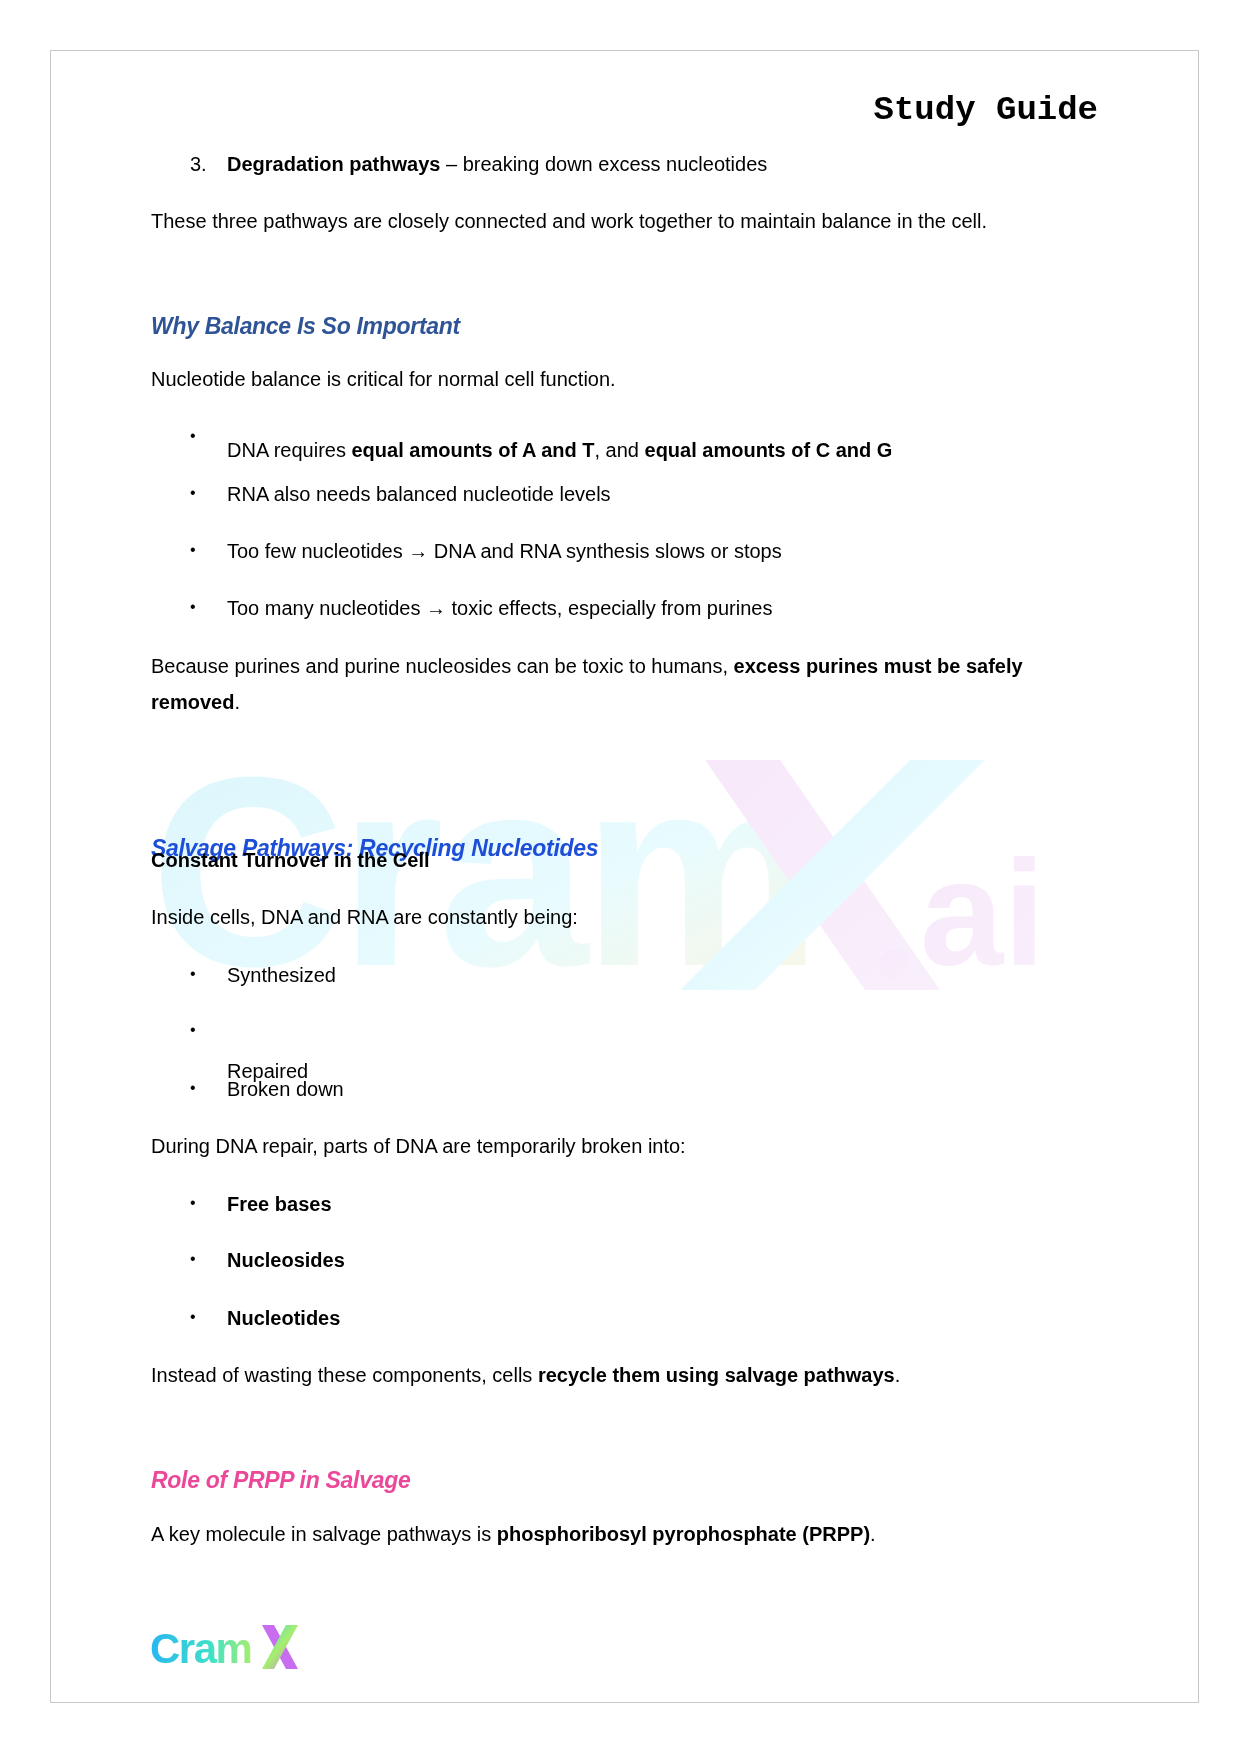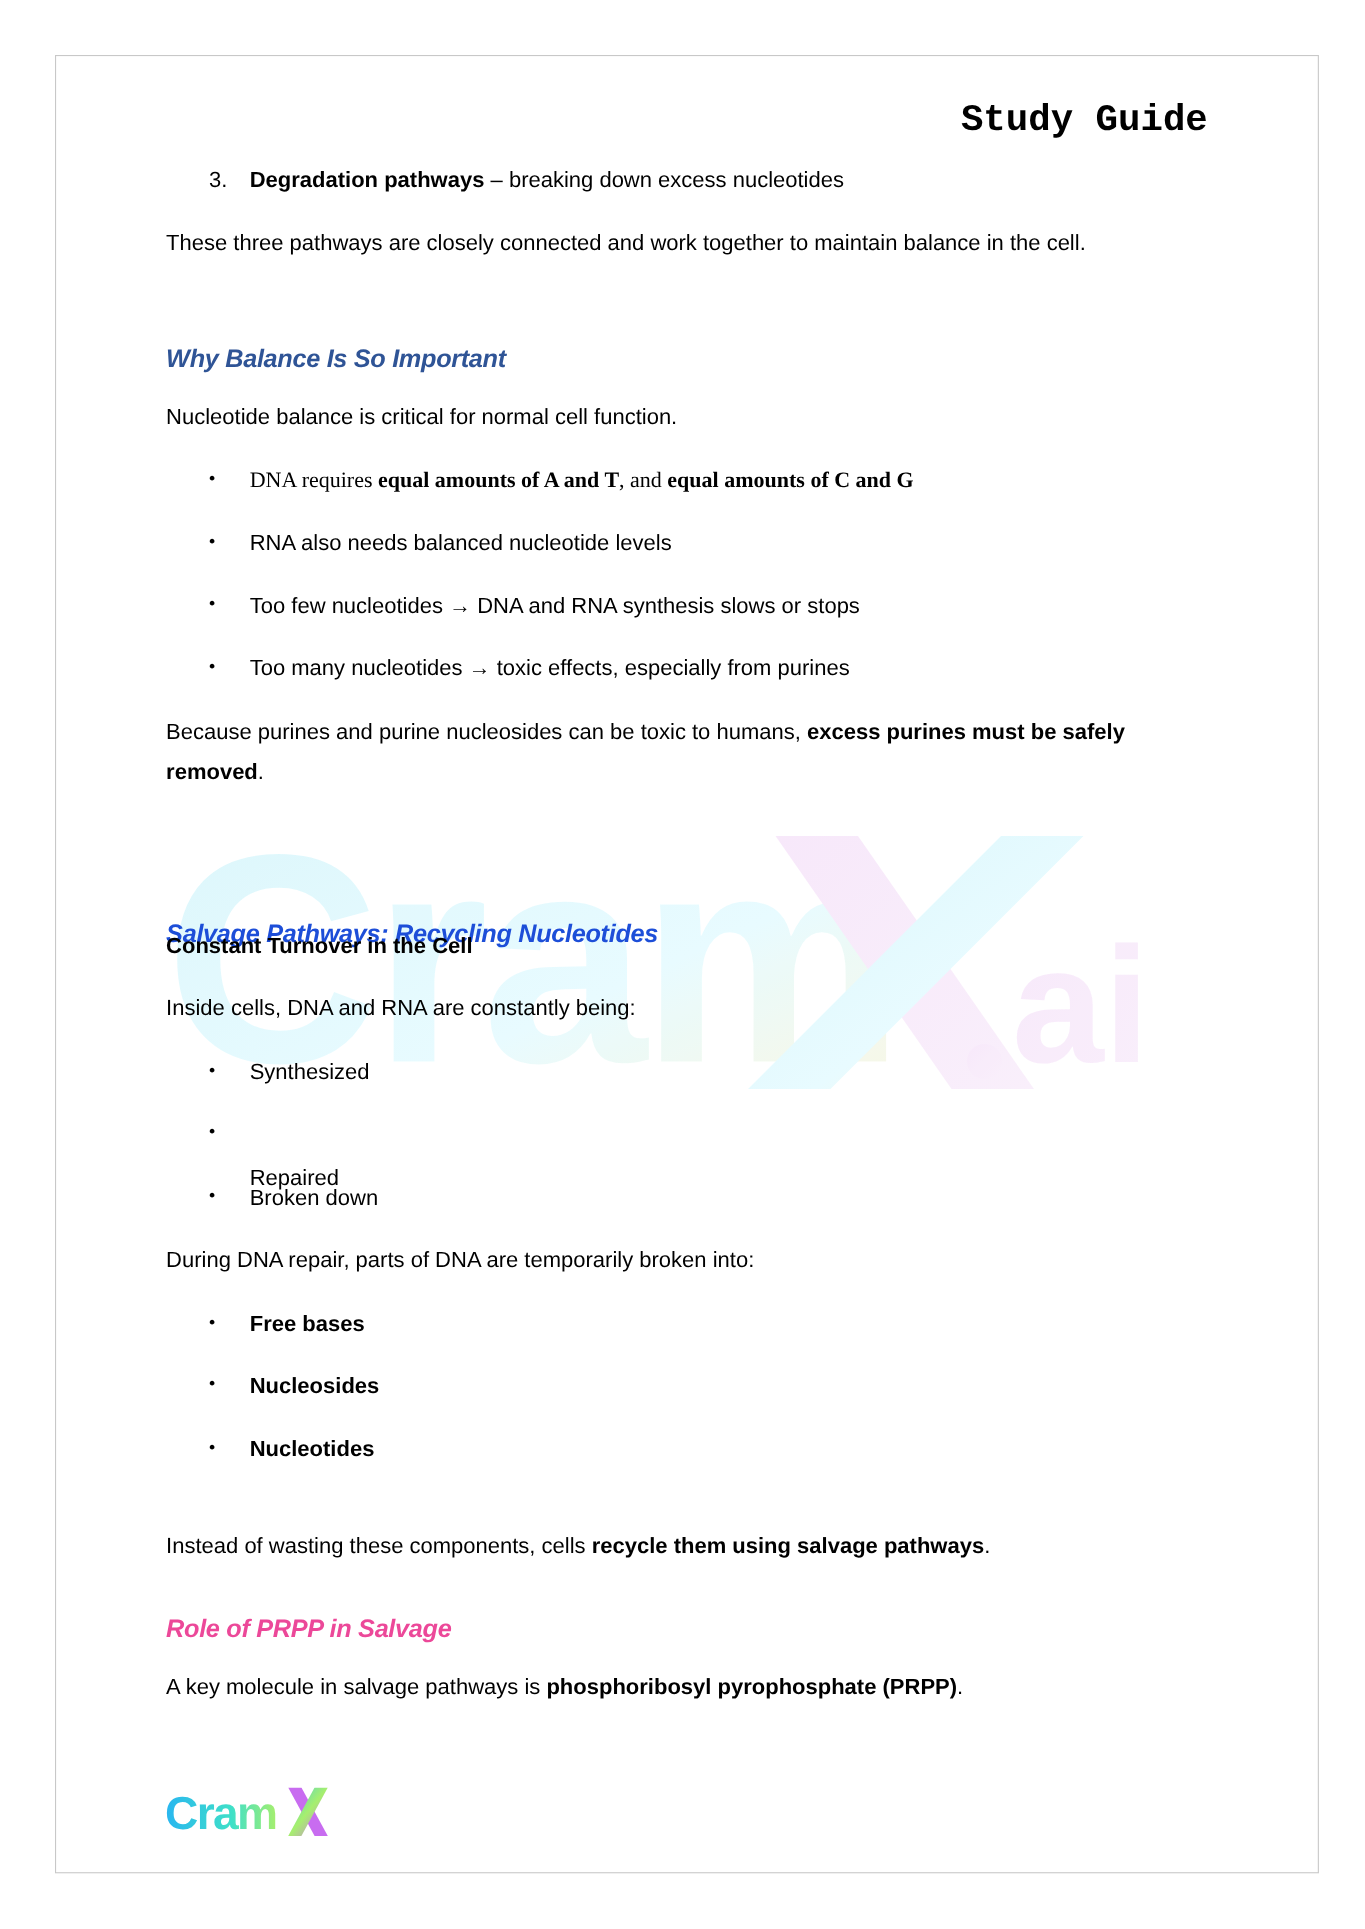--- a/index.html
+++ b/index.html
@@ -42,21 +42,21 @@
 
 <div class="abs t" style="left:190px;top:152px;">3.</div>
 <div class="abs t" style="left:227px;top:152px;text-align:center;"><b>Degradation pathways</b><span> – breaking down excess nucleotides</span></div>
 
 <div class="abs t" style="left:151px;top:209px;">These three pathways are closely connected and work together to maintain balance in the cell.</div>
 
 <div class="abs h" style="left:151px;top:312px;color:#2F5496;">Why Balance Is So Important</div>
 <div class="abs t" style="left:151px;top:367px;">Nucleotide balance is critical for normal cell function.</div>
 
 <div class="bullet" style="top:427px;">•</div>
-<div class="abs t" style="left:227px;top:425px;font-family:Liberation Serif, serif;"><span>DNA requires </span><b>equal amounts of A and T</b><span>, and </span><b>equal amounts of C and G</b></div>
+<div class="abs t" style="left:227px;top:438px;"><span>DNA requires </span><b>equal amounts of A and T</b><span>, and </span><b>equal amounts of C and G</b></div>
 
 <div class="bullet" style="top:484px;">•</div>
 <div class="abs t" style="left:227px;top:482px;">RNA also needs balanced nucleotide levels</div>
 
 <div class="bullet" style="top:541px;">•</div>
 <div class="abs t" style="left:227px;top:539px;">Too few nucleotides → DNA and RNA synthesis slows or stops</div>
 
 <div class="bullet" style="top:598px;">•</div>
 <div class="abs t" style="left:227px;top:596px;">Too many nucleotides → toxic effects, especially from purines</div>
 
@@ -76,21 +76,21 @@
 
 <div class="abs t" style="left:151px;top:1134px;">During DNA repair, parts of DNA are temporarily broken into:</div>
 
 <div class="bullet" style="top:1194px;">•</div>
 <div class="abs t" style="left:227px;top:1192px;font-weight:bold;">Free bases</div>
 <div class="bullet" style="top:1250px;">•</div>
 <div class="abs t" style="left:227px;top:1248px;font-weight:bold;">Nucleosides</div>
 <div class="bullet" style="top:1308px;">•</div>
 <div class="abs t" style="left:227px;top:1306px;font-weight:bold;">Nucleotides</div>
 
-<div class="abs t" style="left:151px;top:1394px;"><span>Instead of wasting these components, cells </span><b>recycle them using salvage pathways</b><span>.</span></div>
+<div class="abs t" style="left:151px;top:1363px;"><span>Instead of wasting these components, cells </span><b>recycle them using salvage pathways</b><span>.</span></div>
 
 <div class="abs h" style="left:151px;top:1466px;color:#ec4899;">Role of PRPP in Salvage</div>
 <div class="abs t" style="left:151px;top:1522px;"><span>A key molecule in salvage pathways is </span><b>phosphoribosyl pyrophosphate (PRPP)</b><span>.</span></div>
 
 <svg class="logo" width="150" height="46" viewBox="0 0 150 46">
   <defs>
     <linearGradient id="lg" x1="0" y1="0" x2="1" y2="0">
       <stop offset="0" stop-color="#29b6f0"></stop>
       <stop offset="0.6" stop-color="#3fe0c8"></stop>
       <stop offset="1" stop-color="#a6ef6e"></stop>

